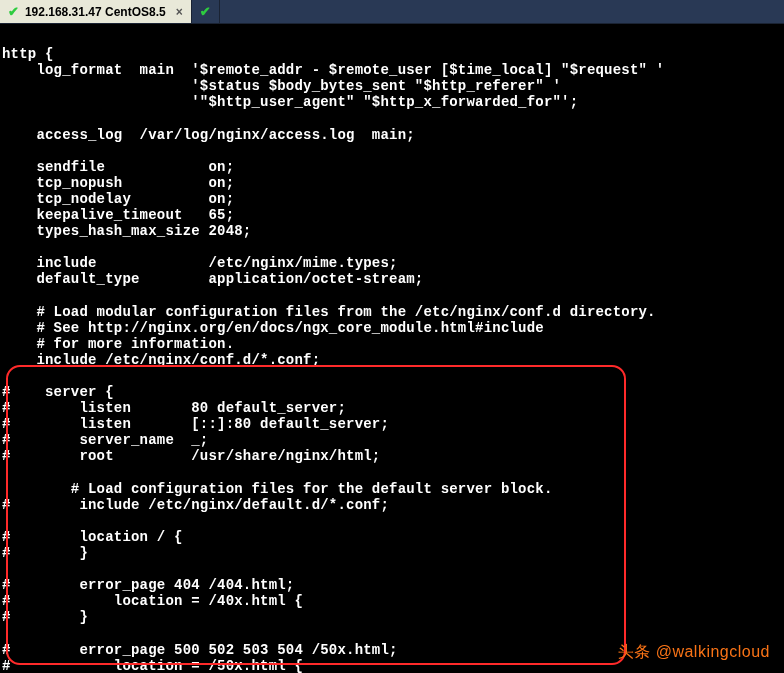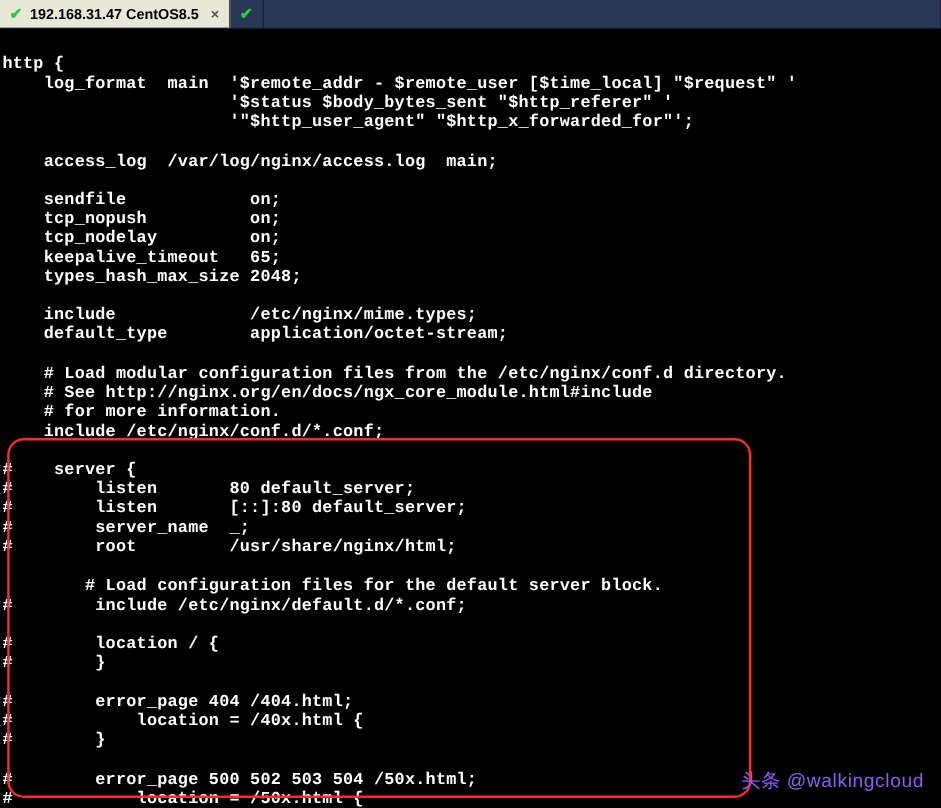--- a/index.html
+++ b/index.html
@@ -65,21 +65,21 @@
     pointer-events: none;
     left: 6px;
     top: 341px;
     width: 620px;
     height: 300px;
   }
   .watermark {
     position: absolute;
     right: 14px;
     bottom: 12px;
-    color: #8b5cf6;
+    color: #f97316;
     font-family: "Microsoft YaHei", sans-serif;
     font-size: 16px;
     display: flex;
     align-items: center;
     gap: 6px;
     font-weight: normal;
   }
   .watermark .txt { letter-spacing: 0.5px; }
 </style>
 </head>

